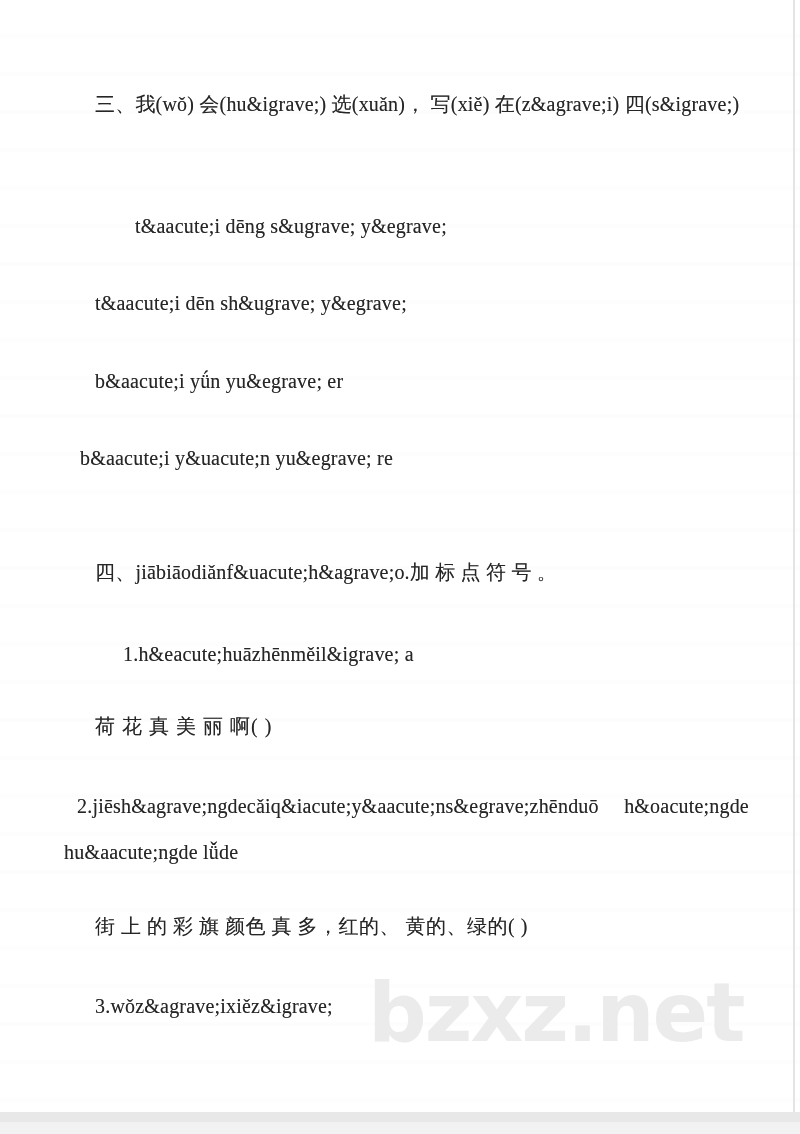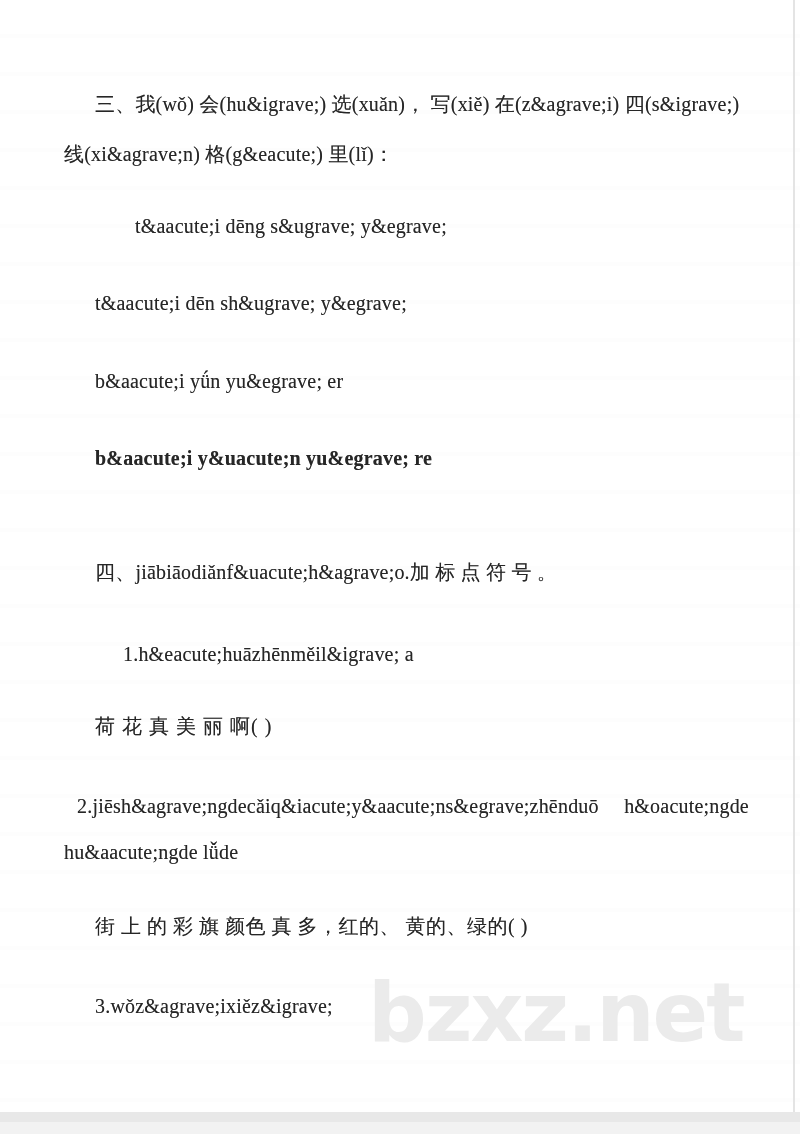--- a/index.html
+++ b/index.html
@@ -28,21 +28,21 @@
     line-height: 28px;
     letter-spacing: 0.2px;
     text-shadow: 0 0 0.6px rgba(40,40,40,0.45);
   }
   
   .l1  { top: 90px;  left: 95px; }
   .l2  { top: 140px; left: 64px; }
   .l3  { top: 212px; left: 95px; margin-left: 40px; }
   .l4  { top: 289px; left: 95px; }
   .l5  { top: 367px; left: 95px; }
-  .l6  { top: 444px; left: 95px; font-weight: bold; }
+  .l6  { top: 444px; left: 80px; }
   .l7  { top: 558px; left: 95px; }
   .l8  { top: 640px; left: 95px; margin-left: 28px; }
   .l9  { top: 712px; left: 95px; letter-spacing: 1px; text-align: center; }
   .l10 { top: 792px; left: 77px; }
   .l11 { top: 838px; left: 64px; }
   .l12 { top: 912px; left: 95px; letter-spacing: 0.5px; }
   .l13 { top: 992px; left: 95px; }
 
   #watermark {
     position: absolute;
@@ -80,21 +80,20 @@
     height: 12px;
     background: #f2f2f2;
   }
 </style>
 </head>
 <body>
 
 <div id="page">
 
   <div class="line l1">三、我(wǒ) 会(hu&amp;igrave;) 选(xuǎn)， 写(xiě) 在(z&amp;agrave;i) 四(s&amp;igrave;)</div>
-  <div class="line l2">线(xi&amp;agrave;n) 格(g&amp;eacute;) 里(lǐ)：</div>
   <div class="line l3">t&amp;aacute;i dēng s&amp;ugrave; y&amp;egrave;</div>
   <div class="line l4">t&amp;aacute;i dēn sh&amp;ugrave; y&amp;egrave;</div>
   <div class="line l5">b&amp;aacute;i yǘn yu&amp;egrave; er</div>
   <div class="line l6">b&amp;aacute;i y&amp;uacute;n yu&amp;egrave; re</div>
   <div class="line l7">四、jiābiāodiǎnf&amp;uacute;h&amp;agrave;o.加 标 点 符 号 。</div>
   <div class="line l8">1.h&amp;eacute;huāzhēnměil&amp;igrave; a</div>
   <div class="line l9">荷 花 真 美 丽 啊( )</div>
   <div class="line l10">2.jiēsh&amp;agrave;ngdecǎiq&amp;iacute;y&amp;aacute;ns&amp;egrave;zhēnduō　 h&amp;oacute;ngde</div>
   <div class="line l12">街 上 的 彩 旗 颜色 真 多，红的、 黄的、绿的( )</div>
   <div class="line l11">hu&amp;aacute;ngde lǚde</div>

